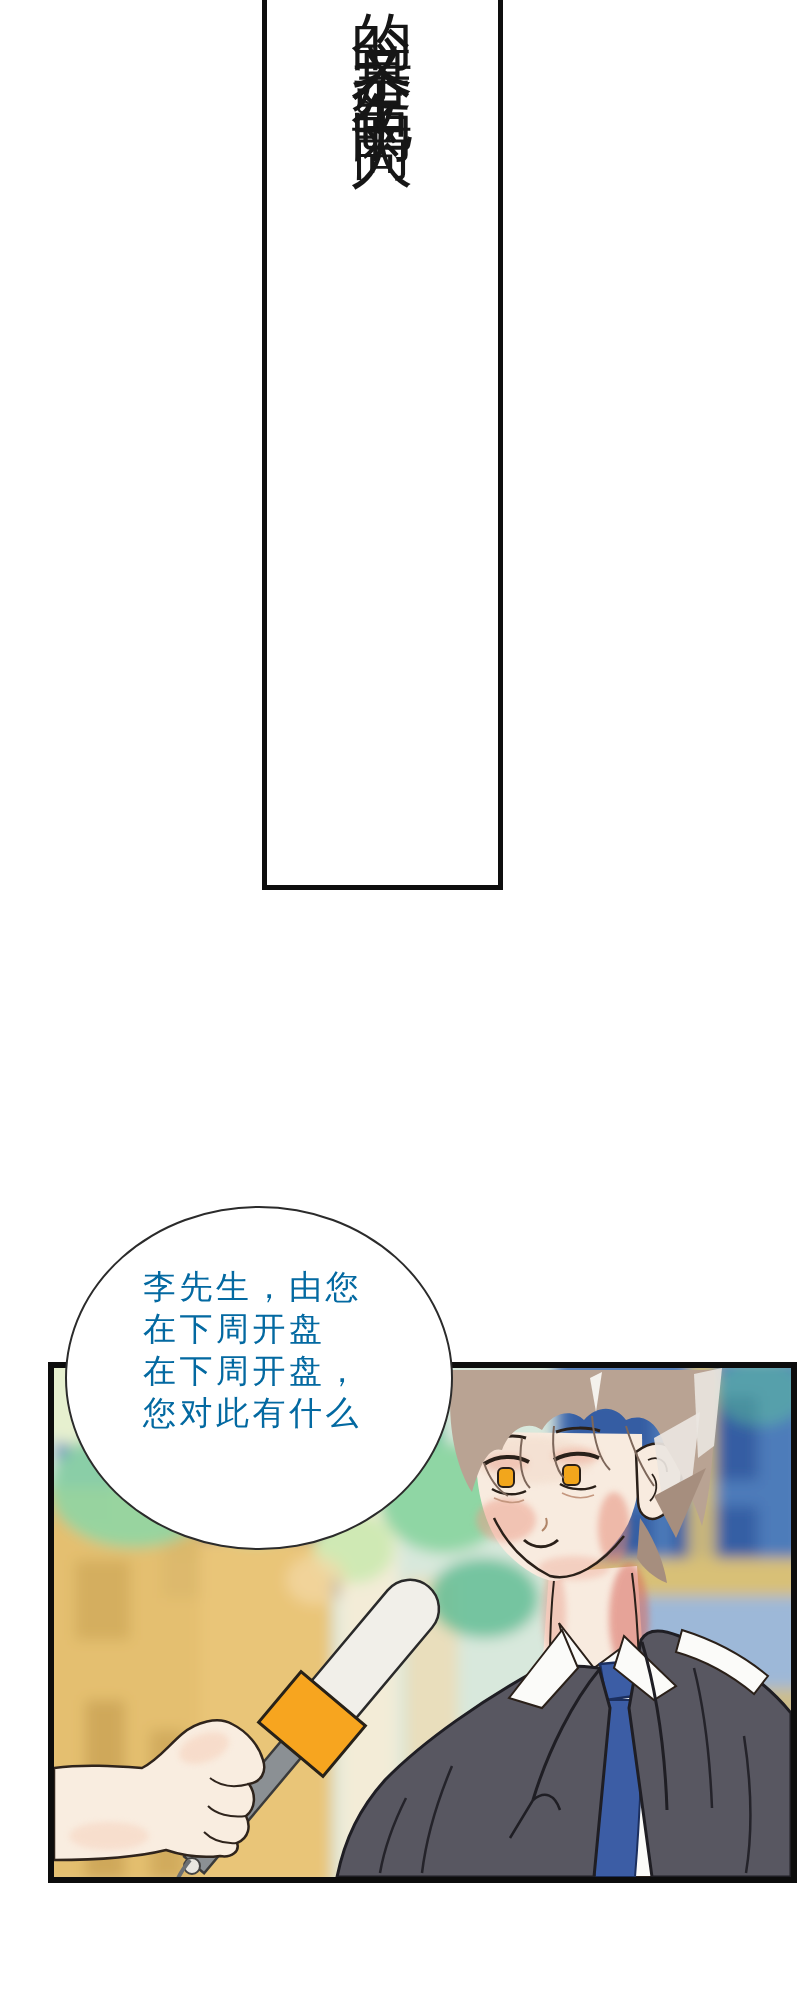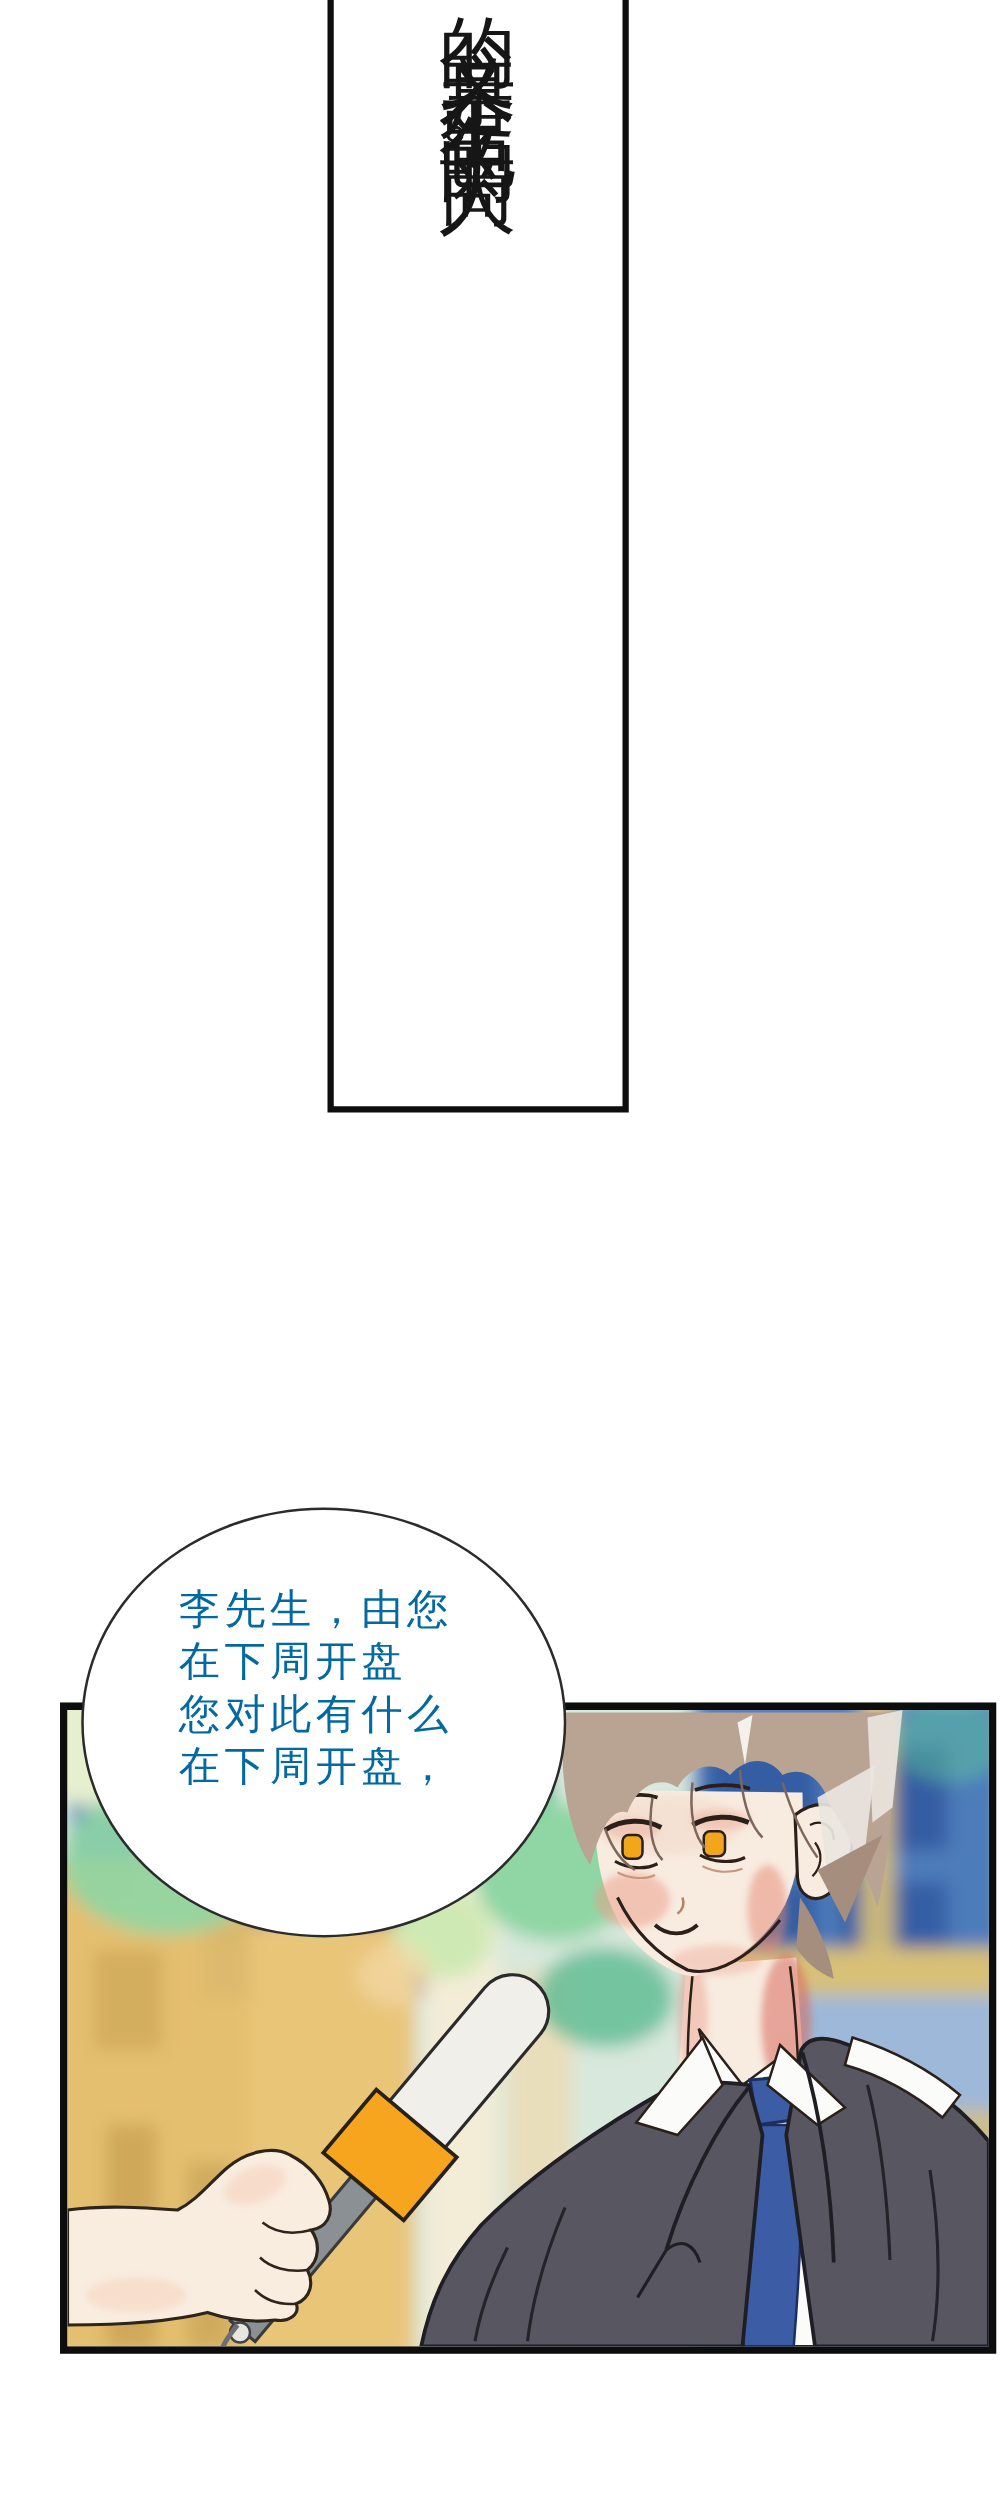--- a/index.html
+++ b/index.html
@@ -181,17 +181,17 @@
         <ellipse cx="150" cy="380" rx="26" ry="14" opacity="0.45" fill="#f5c9b2" filter="url(#blur3)" transform="rotate(-20 150 380)"></ellipse>
         <ellipse cx="55" cy="468" rx="40" ry="14" opacity="0.4" fill="#f5c9b2" filter="url(#blur3)"></ellipse>
       </g>
     </svg>
   </div>
 
   <div class="bubble"></div>
   <div class="bubble-text">
     <div>李先生，由您</div>
     <div>在下周开盘</div>
+    <div>在下周开盘，</div>
     <div>您对此有什么</div>
-    <div>在下周开盘，</div>
   </div>
 
 </div>
 
 </body></html>

